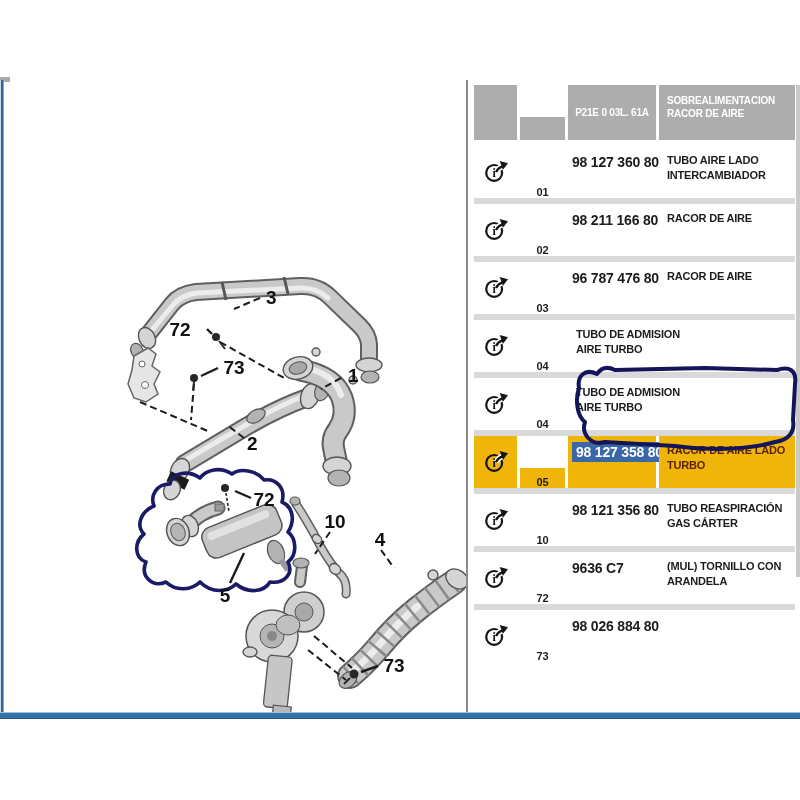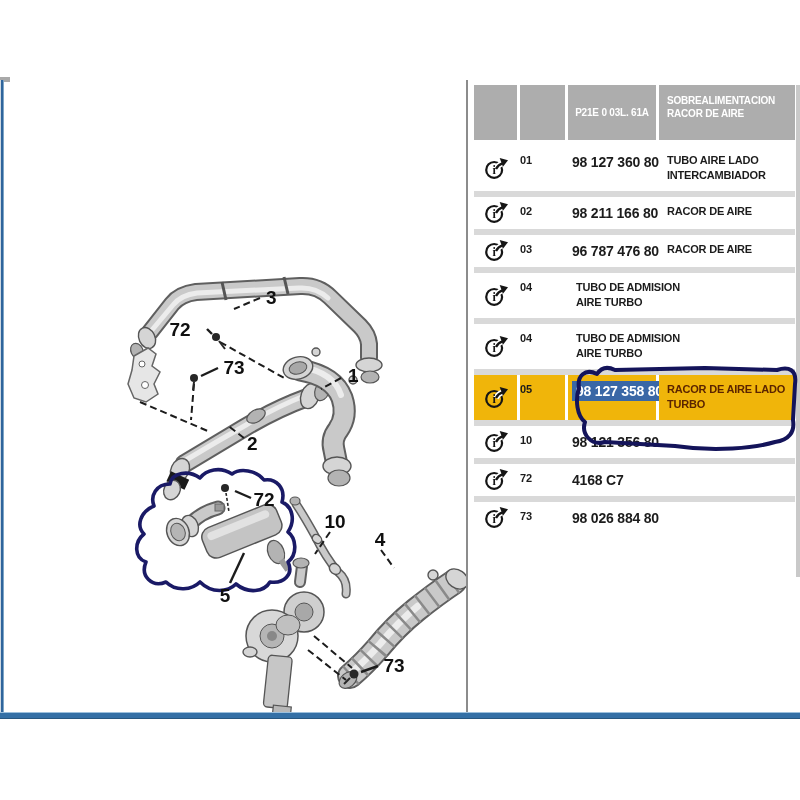--- a/index.html
+++ b/index.html
@@ -29,21 +29,21 @@
 
   
   .parts-table{position:absolute;left:474px;top:85px;width:321px;}
   .t-row{display:flex;gap:3px;background:transparent;}
   .t-head{margin-bottom:6px;}
   .t-head .cell{background:#adadad;color:#ffffff;font-weight:bold;font-size:10px;line-height:13px;}
   .rows-box{display:flex;flex-direction:column;gap:6px;background:#d9d9d9;}
   .rows-box .t-row{background:#ffffff;}
   .cell{box-sizing:border-box;}
   .c-icon{width:43px;display:flex;align-items:center;justify-content:center;flex:none;}
-  .c-ref{width:45px;text-align:left;padding-top:8px;flex:none;}
+  .c-ref{width:45px;text-align:center;padding-top:8px;flex:none;margin-top:32px;}
   .c-part{width:88px;padding:8px 2px 8px 4px;flex:none;}
   .c-desc{width:136px;padding:7px 4px 8px 8px;flex:none;}
   .t-head .c-icon{height:55px;}
   .t-head .c-ref{padding:0;}
   .t-head .c-part{display:flex;align-items:center;justify-content:center;padding:0 4px;text-align:center;}
   .t-head .c-desc{padding-top:9px;}
   .rows-box .t-row{min-height:31px;}
   .rows-box .cell{font-weight:bold;color:#1c1c1c;}
   .c-ref{font-size:11px;}
   .c-part{font-size:14px;letter-spacing:-0.2px;white-space:nowrap;}
@@ -307,33 +307,35 @@
         <svg class="info-icon" width="24" height="24" viewBox="0 0 26 26">
           <circle cx="11" cy="14" r="8.6" fill="none" stroke="#151515" stroke-width="2.4"></circle>
           <path d="M13 13 Q15.5 8.5 20 7" stroke="#ffffff" stroke-width="6" fill="none"></path>
           <path d="M13 13 Q15.5 8.5 20 7" stroke="#151515" stroke-width="2.6" fill="none"></path>
           <polygon points="17,1 26,3.5 20.5,10.5" fill="#151515"></polygon>
           <text x="11" y="18.5" text-anchor="middle" font-size="13" font-weight="bold" font-family="Liberation Serif, serif" fill="#151515">i</text>
         </svg>
       </div>
       <div class="cell c-ref"><span>10</span></div>
       <div class="cell c-part"><span class="part-text">98 121 356 80</span></div>
+      <div class="cell c-desc"><span>TUBO REASPIRACIÓN GAS CÁRTER</span></div>
     </div>
         <div class="t-row">
       <div class="cell c-icon">
         <svg class="info-icon" width="24" height="24" viewBox="0 0 26 26">
           <circle cx="11" cy="14" r="8.6" fill="none" stroke="#151515" stroke-width="2.4"></circle>
           <path d="M13 13 Q15.5 8.5 20 7" stroke="#ffffff" stroke-width="6" fill="none"></path>
           <path d="M13 13 Q15.5 8.5 20 7" stroke="#151515" stroke-width="2.6" fill="none"></path>
           <polygon points="17,1 26,3.5 20.5,10.5" fill="#151515"></polygon>
           <text x="11" y="18.5" text-anchor="middle" font-size="13" font-weight="bold" font-family="Liberation Serif, serif" fill="#151515">i</text>
         </svg>
       </div>
       <div class="cell c-ref"><span>72</span></div>
-      <div class="cell c-part"><span class="part-text">4168 C7</span></div>
+      <div class="cell c-part"><span class="part-text">9636 C7</span></div>
+      <div class="cell c-desc"><span>(MUL) TORNILLO CON ARANDELA</span></div>
     </div>
         <div class="t-row">
       <div class="cell c-icon">
         <svg class="info-icon" width="24" height="24" viewBox="0 0 26 26">
           <circle cx="11" cy="14" r="8.6" fill="none" stroke="#151515" stroke-width="2.4"></circle>
           <path d="M13 13 Q15.5 8.5 20 7" stroke="#ffffff" stroke-width="6" fill="none"></path>
           <path d="M13 13 Q15.5 8.5 20 7" stroke="#151515" stroke-width="2.6" fill="none"></path>
           <polygon points="17,1 26,3.5 20.5,10.5" fill="#151515"></polygon>
           <text x="11" y="18.5" text-anchor="middle" font-size="13" font-weight="bold" font-family="Liberation Serif, serif" fill="#151515">i</text>
         </svg>

